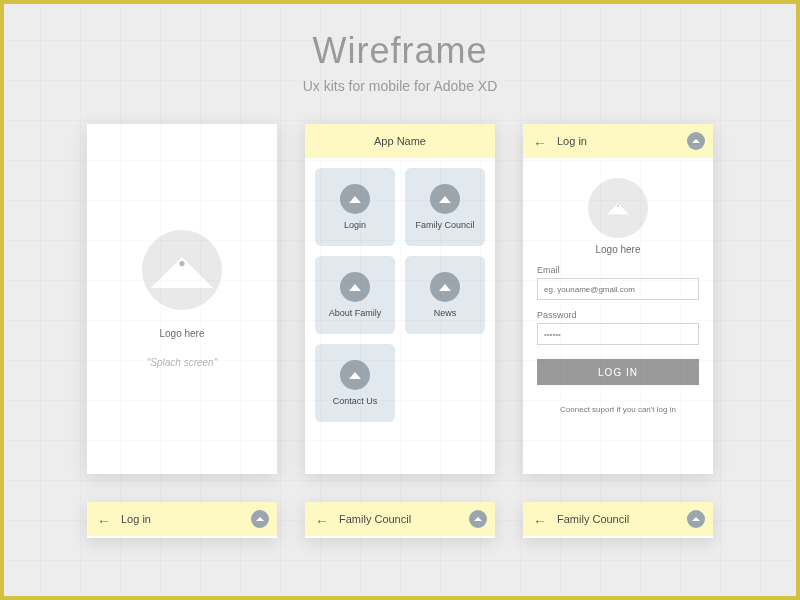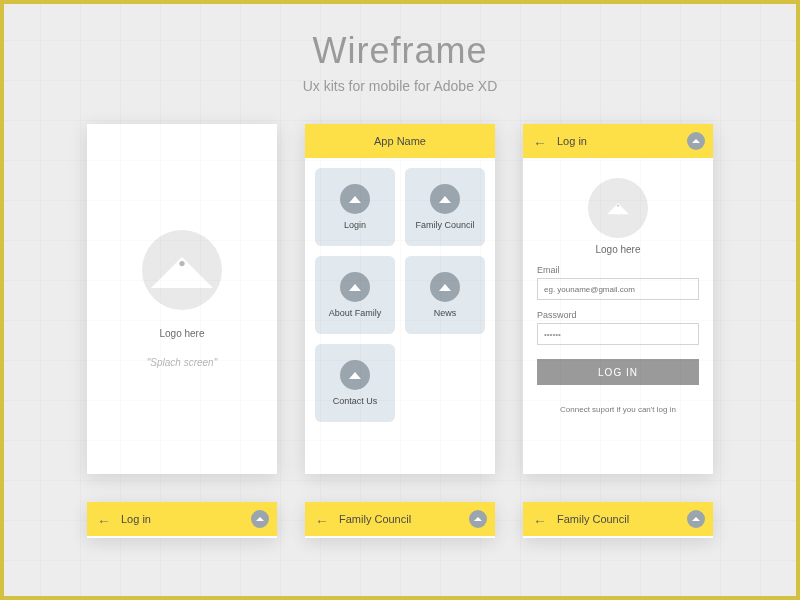--- a/index.html
+++ b/index.html
@@ -72,21 +72,21 @@
       display:flex;
       align-items:center;
       justify-content:center;
       margin-bottom:14px;
     }
     .logo-label { font-size:10px; color:#6b6b6b; margin-top:4px; }
     .splash-caption { font-size:10px; color:#b5b5b5; margin-top:18px; font-style:italic; }
     
     .appbar {
       height:34px;
-      background:#fde047;
+      background:#fef9c3;
       display:flex;
       align-items:center;
       justify-content:center;
       font-size:11px;
       color:#4a4a4a;
       position:relative;
     }
     .appbar.left { justify-content:flex-start; padding-left:10px; gap:10px; }
     .appbar .back { color:#6b6b6b; font-size:14px; }
     .appbar .right-icon {

